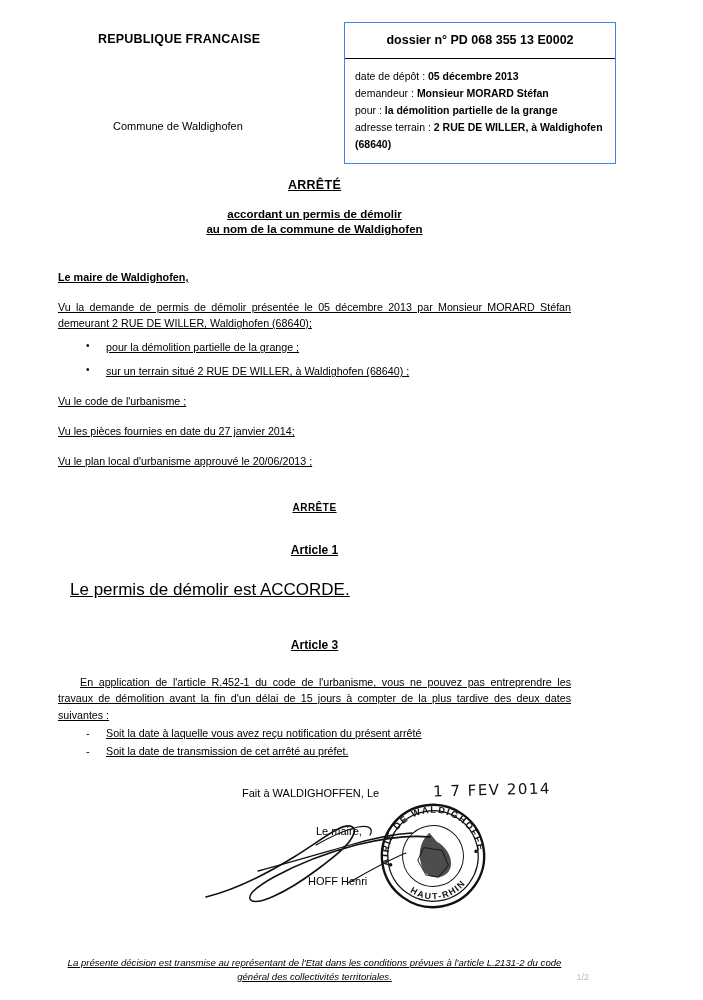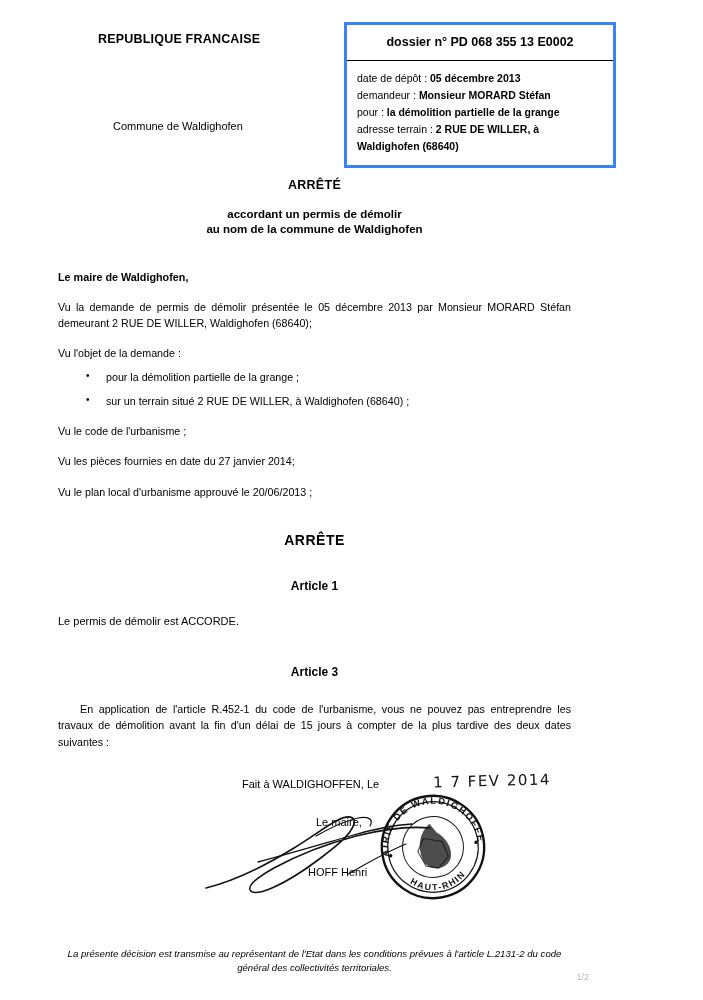--- a/index.html
+++ b/index.html
@@ -14,20 +14,21 @@
     font-family: "Liberation Sans", sans-serif;
     color: #000000;
     overflow: hidden;
   }
   .page {
     position: relative;
     width: 629px;
     height: 1000px;
     padding: 0;
     box-sizing: border-box;
+    text-decoration: underline;
   }
 
   
   .header {
     position: relative;
     height: 160px;
   }
   .republique {
     position: absolute;
     left: 98px;
@@ -40,21 +41,21 @@
     position: absolute;
     left: 113px;
     top: 120px;
     font-size: 11px;
   }
   .dossier-box {
     position: absolute;
     left: 344px;
     top: 22px;
     width: 272px;
-    border: 3px solid #3b82f6;
+    border: 1px solid #3b82f6;
     box-sizing: border-box;
     padding: 0;
   }
   .dossier-num {
     text-align: center;
     font-size: 12.5px;
     font-weight: bold;
     padding: 10px 4px 11px 4px;
     border-bottom: 1px solid #000;
   }
@@ -118,33 +119,34 @@
     content: "\2022";
     position: absolute;
     left: 28px;
     top: -1px;
     font-size: 10px;
   }
 
   .arrete-word {
     text-align: center;
     font-weight: bold;
-    font-size: 14px;
+    font-size: 10px;
     margin-top: 30px;
     letter-spacing: 0.5px;
   }
   .article-h {
     text-align: center;
     font-weight: bold;
     font-size: 12px;
     margin-top: 26px;
   }
   .article-body {
     margin-top: 18px;
-    font-size: 11px;
+    font-size: 17px;
+    margin-left: 12px;
   }
   .article2-body {
     margin-top: 20px;
     font-size: 10.7px;
     text-align: justify;
     text-indent: 22px;
     line-height: 1.52;
   }
   ul.dashes {
     list-style: none;
@@ -253,39 +255,42 @@
     <div class="title-main">ARRÊTÉ</div>
     <div class="title-sub">accordant un permis de démolir</div>
     <div class="title-sub2">au nom de la commune de Waldighofen</div>
   </div>
 
   <div class="body">
     <div class="maire-line">Le maire de Waldighofen,</div>
 
     <div class="para justified">Vu la demande de permis de démolir présentée le 05 décembre 2013 par Monsieur MORARD Stéfan demeurant 2 RUE DE WILLER, Waldighofen (68640);</div>
 
-    <div class="para">Vu l'objet de la demande :</div>
 
     <ul class="bullets">
       <li>pour la démolition partielle  de la grange ;</li>
       <li>sur un terrain situé 2 RUE DE WILLER, à Waldighofen (68640) ;</li>
     </ul>
 
     <div class="para">Vu le code de l'urbanisme ;</div>
     <div class="para">Vu les pièces fournies en date du 27 janvier 2014;</div>
     <div class="para">Vu le plan local d'urbanisme approuvé le 20/06/2013 ;</div>
 
     <div class="arrete-word">ARRÊTE</div>
 
     <div class="article-h">Article 1</div>
     <div class="article-body">Le permis de démolir est ACCORDE.</div>
 
     <div class="article-h" style="margin-top:34px;">Article 3</div>
     <div class="article2-body">En application de l'article R.452-1 du code de l'urbanisme, vous ne pouvez pas entreprendre les travaux de démolition avant la fin d'un délai de 15 jours à compter de la plus tardive des deux dates suivantes :</div>
 
+    <ul class="dashes">
+      <li>Soit la date à laquelle vous avez reçu notification du présent arrêté</li>
+      <li>Soit la date de transmission de cet arrêté au préfet.</li>
+    </ul>
 
     <div class="sig-zone">
       <div class="fait-line">Fait à WALDIGHOFFEN, Le</div>
       <div class="date-stamp">1 7 FEV 2014</div>
       <div class="le-maire">Le maire,</div>
       <div class="sig-name">HOFF Henri</div>
 
       <svg class="signature-svg" width="300" height="110" viewBox="0 0 300 110">
         <path d="M8 86 C40 78, 70 62, 96 46 C114 35, 128 24, 140 18 C150 13, 158 14, 156 22 C153 33, 136 46, 120 58 C104 70, 88 80, 74 86 C62 91, 54 92, 52 88 C50 83, 60 75, 76 66 C98 54, 128 42, 158 34 C186 27, 212 24, 232 26" fill="none" stroke="#111" stroke-width="1.6" stroke-linecap="round"></path>
         <path d="M60 60 C90 52, 124 42, 152 34 C176 27, 196 23, 214 22" fill="none" stroke="#111" stroke-width="1.3" stroke-linecap="round"></path>

